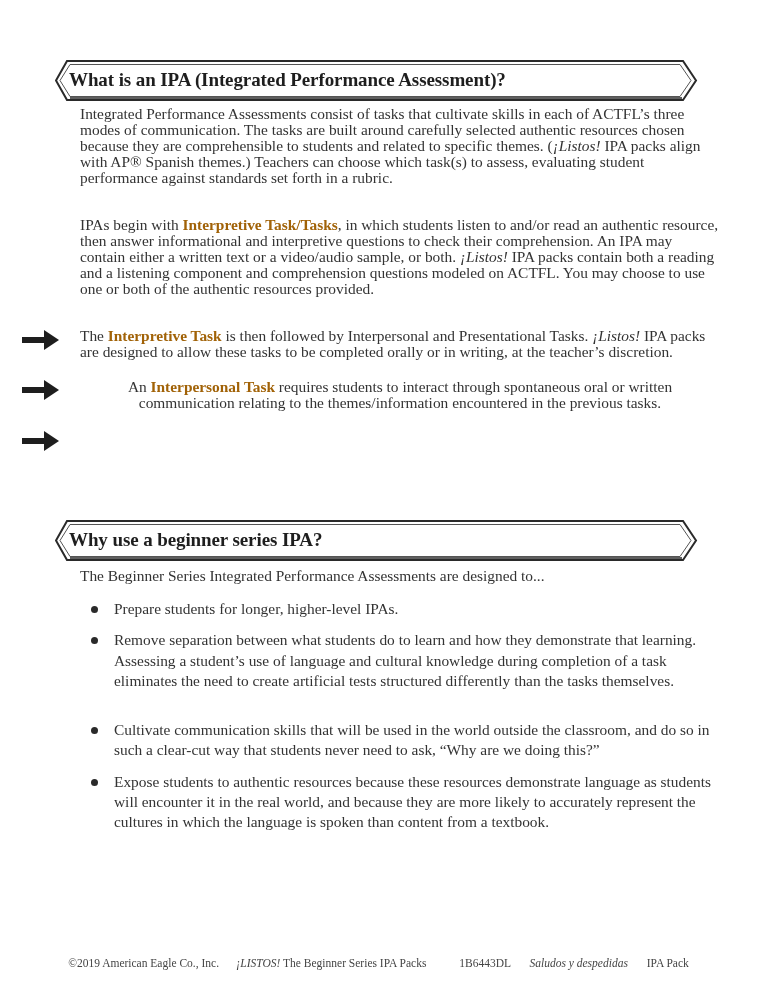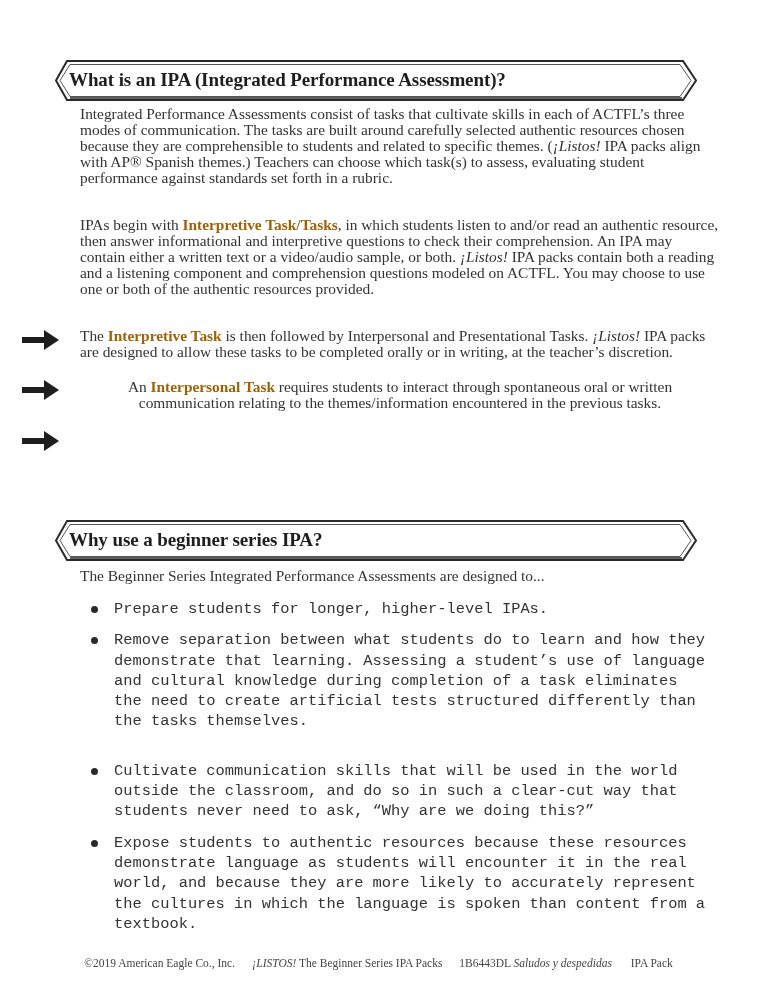--- a/index.html
+++ b/index.html
@@ -26,21 +26,21 @@
     margin: 0;
   }
   .para b { font-weight: bold; color: #a16207; }
   .para i { font-style: italic; }
 
   .arrow { position: absolute; left: 22px; width: 38px; height: 22px; }
 
   .bullet-list { position: absolute; left: 88px; width: 625px; margin: 0; padding: 0; list-style: none; }
   .bullet {
     position: relative; padding-left: 26px;
-    font-family: Liberation Mono, monospace;
+    font-family: Liberation Serif, serif;
     font-size: 15.4px; line-height: 20.3px; color: #333333;
   }
   .bullet .dot {
     position: absolute; left: 3px; top: 7px; width: 7px; height: 7px;
     border-radius: 50%; background: #2a2a2a;
   }
 
   .footer {
     position: absolute; top: 957px; left: 0; width: 773px; text-align: center;
     font-family: "Liberation Serif", "DejaVu Serif", serif;
@@ -110,16 +110,16 @@
     </li>
     <li class="bullet">
       <span class="dot"></span>
       <span>Expose students to authentic resources because these resources demonstrate language as students will encounter it in the real world, and because they are more likely to accurately represent the cultures in which the language is spoken than content from a textbook.</span>
     </li>
   </ul>
 
   <div class="footer">
     <span>©2019 American Eagle Co., Inc.</span>
     <span><i>¡LISTOS!</i><span style="margin:0"> The Beginner Series IPA Packs</span></span>
-    <span><span style="margin:0">1B6443DL </span><i>Saludos y despedidas</i><span style="margin:16px"> IPA Pack</span></span>
+    <span><span style="margin:16px">1B6443DL </span><i>Saludos y despedidas</i><span style="margin:16px"> IPA Pack</span></span>
   </div>
 
 </div>
 
 </body></html>

